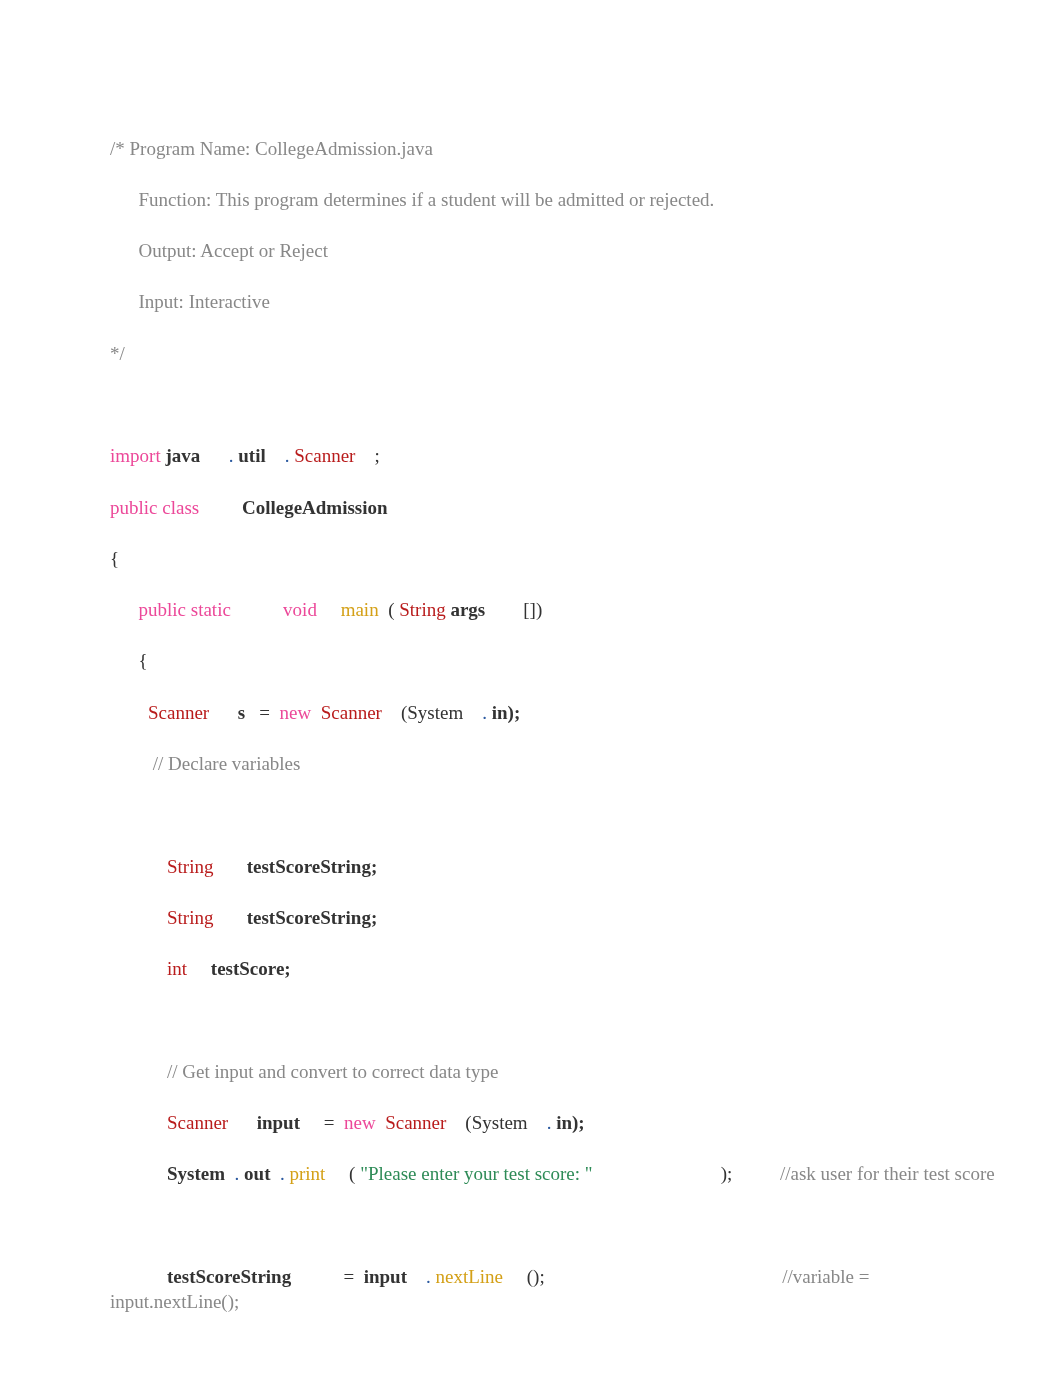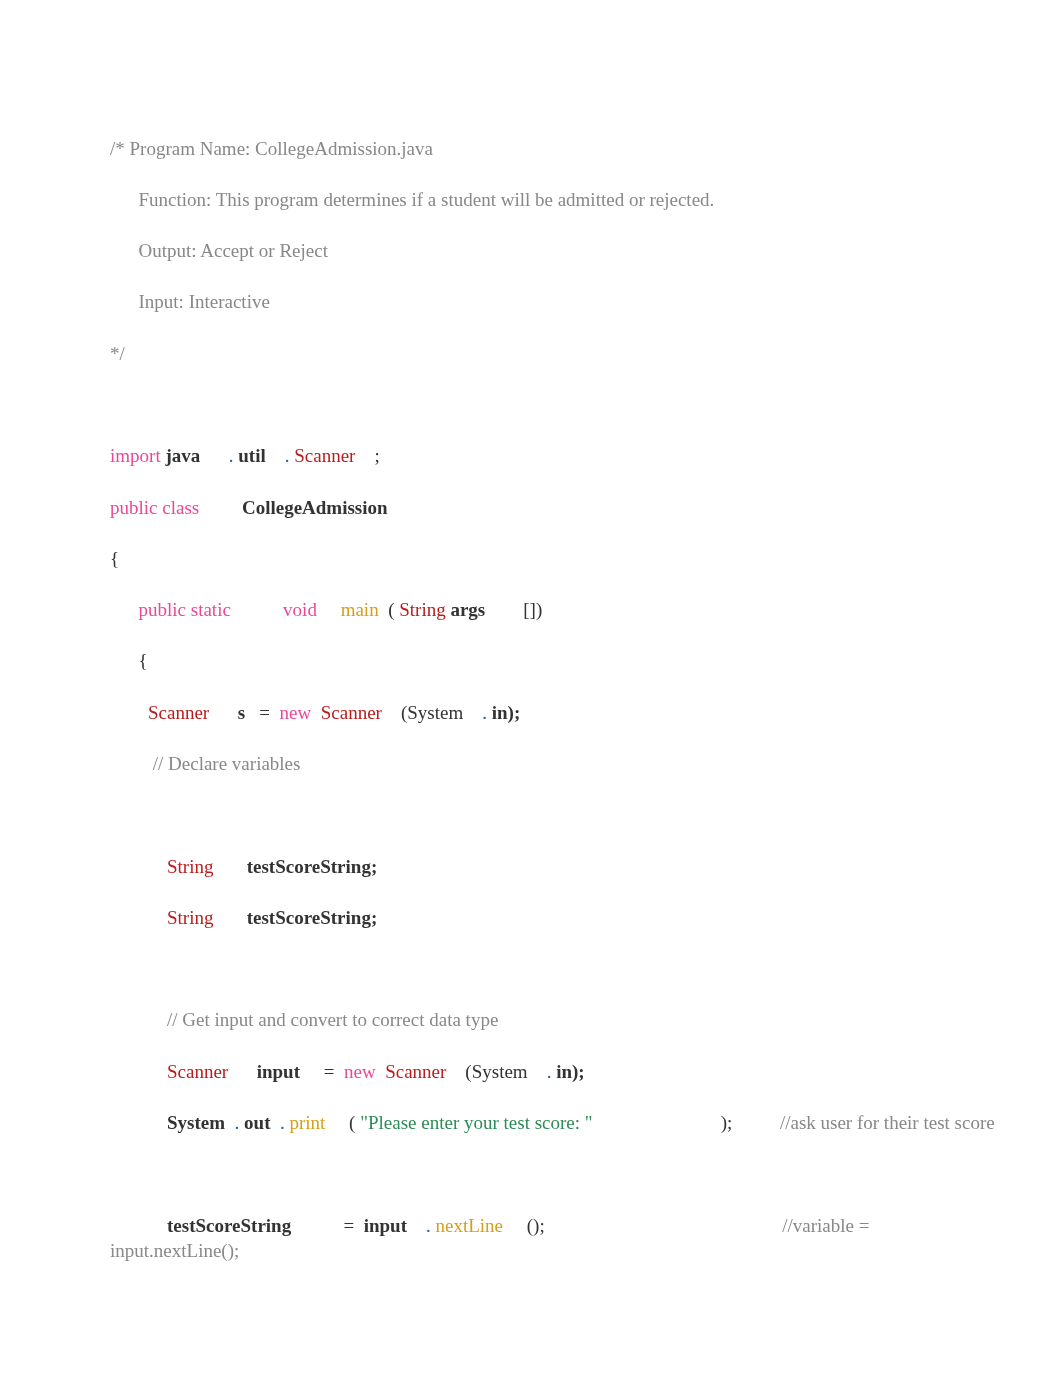--- a/index.html
+++ b/index.html
@@ -45,20 +45,21 @@
 <span class="line"><span class="keyword">import</span> <span class="identifier">java</span>      <span class="dot">.</span> <span class="identifier">util</span>    <span class="dot">.</span> <span class="type">Scanner</span>    <span class="punct">;</span></span>
 <span class="line"><span class="keyword">public</span> <span class="keyword">class</span>         <span class="identifier">CollegeAdmission</span></span>
 <span class="line punct">{</span>
 <span class="line"><span>      </span><span class="keyword">public</span> <span class="keyword">static</span>           <span class="keyword">void</span>     <span class="method-yellow">main</span>  <span class="punct">(</span> <span class="type">String</span> <span class="identifier">args</span>        <span class="punct">[])</span></span>
 <span class="line punct">      {</span>
 <span class="line"><span>        </span><span class="type">Scanner</span>      <span class="identifier">s</span>   <span class="punct">=</span>  <span class="keyword">new</span>  <span class="type">Scanner</span>    <span class="punct">(System</span>    <span class="dot">.</span> <span class="identifier">in);</span></span>
 <span class="line comment">         // Declare variables</span>
 <span class="line"> </span>
 <span class="line"><span>            </span><span class="type">String</span>       <span class="identifier">testScoreString;</span></span>
 <span class="line"><span>            </span><span class="type">String</span>       <span class="identifier">testScoreString;</span></span>
+<span class="line"><span>            </span><span class="type">int</span>     <span class="identifier">testScore;</span></span>
 <span class="line"> </span>
 <span class="line comment">            // Get input and convert to correct data type</span>
 <span class="line"><span>            </span><span class="type">Scanner</span>      <span class="identifier">input</span>     <span class="punct">=</span>  <span class="keyword">new</span>  <span class="type">Scanner</span>    <span class="punct">(System</span>    <span class="dot">.</span> <span class="identifier">in);</span></span>
 <span class="line"><span>            </span><span class="identifier">System</span>  <span class="dot">.</span> <span class="identifier">out</span>  <span class="dot">.</span> <span class="method-yellow">print</span>     <span class="punct">(</span> <span class="string">"Please enter your test score: "</span>                           <span class="punct">);</span>          <span class="comment">//ask user for their test score</span></span>
 <span class="line"> </span>
 <span class="line"><span>            </span><span class="identifier">testScoreString</span>           <span class="punct">=</span>  <span class="identifier">input</span>    <span class="dot">.</span> <span class="method-yellow">nextLine</span>     <span class="punct">();</span>                                                  <span class="comment">//variable = input.nextLine();</span></span>
 <span class="line"> </span>
 
 
 

